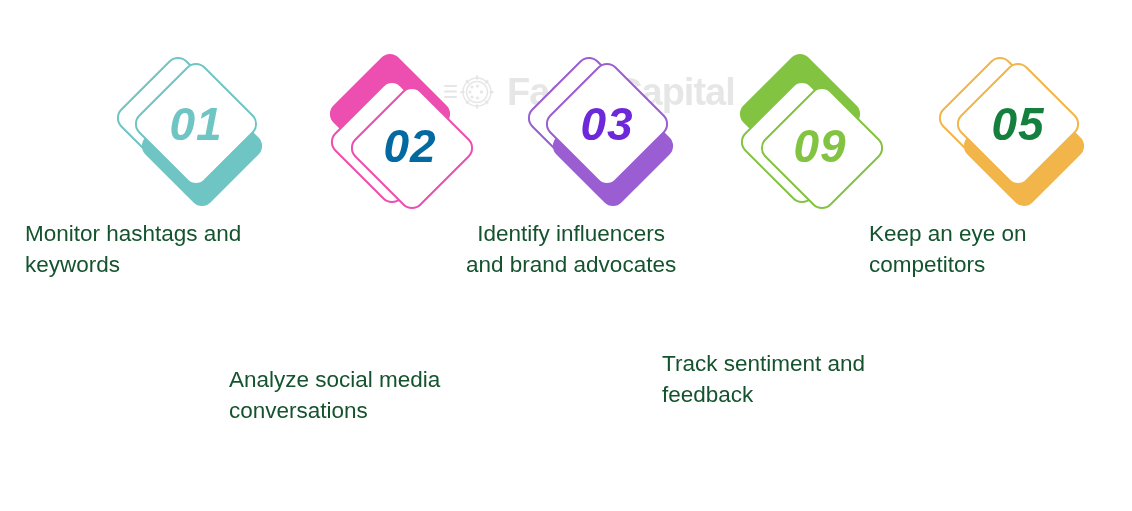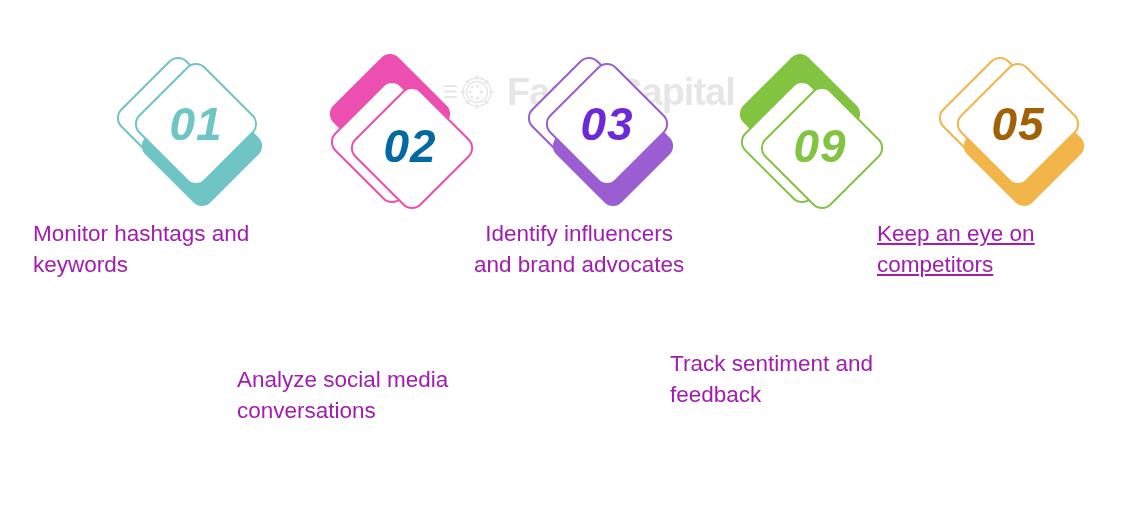--- a/index.html
+++ b/index.html
@@ -84,24 +84,23 @@
   }
   
   .badge.variant-a .num { transform: translate(6px, -8px); }
   .badge.variant-b .num { transform: translate(10px, 14px); }
 
   .caption {
     position: absolute;
     font-family: "Liberation Sans", sans-serif;
     font-size: 22.5px;
     line-height: 1.38;
-    color: #a21caf;
+    color: #14532d;
     white-space: pre-line;
     z-index: 4;
-    margin-left: 8px;
   }
 </style>
 </head>
 <body>
 
 <div id="infographic">
 
   <div class="watermark">
     <svg class="wm-gear" viewBox="0 0 56 44" fill="none" stroke="#6b6b70" stroke-width="1.4">
       <circle cx="34" cy="22" r="14"></circle>
@@ -182,20 +181,20 @@
       </div>
       <div class="caption" style="left: 662px; top: 348px;">Track sentiment and
 feedback</div>
       <div class="step" style="left: 932px; top: 52px;">
         <div class="badge variant-a">
           <svg viewBox="0 0 160 160">
             <rect x="22" y="20" width="92" height="92" rx="12" ry="12" transform="rotate(45 68 66)" fill="#ffffff" stroke="#F2B54A" stroke-width="2"></rect>
             <rect x="46" y="48" width="92" height="92" rx="12" ry="12" transform="rotate(45 92 94)" fill="#F2B54A" stroke="none"></rect>
             <rect x="40" y="26" width="92" height="92" rx="12" ry="12" transform="rotate(45 86 72)" fill="#ffffff" stroke="#F2B54A" stroke-width="2"></rect>
           </svg>
-          <div class="num" style="color: #a16207;">05</div>
-        </div>
-      </div>
-      <div class="caption" style="left: 869px; top: 218px; text-decoration: underline;">Keep an eye on
+          <div class="num" style="color: #15803d;">05</div>
+        </div>
+      </div>
+      <div class="caption" style="left: 869px; top: 218px;">Keep an eye on
 competitors</div>
     </div>
 
 </div>
 
 </body></html>

